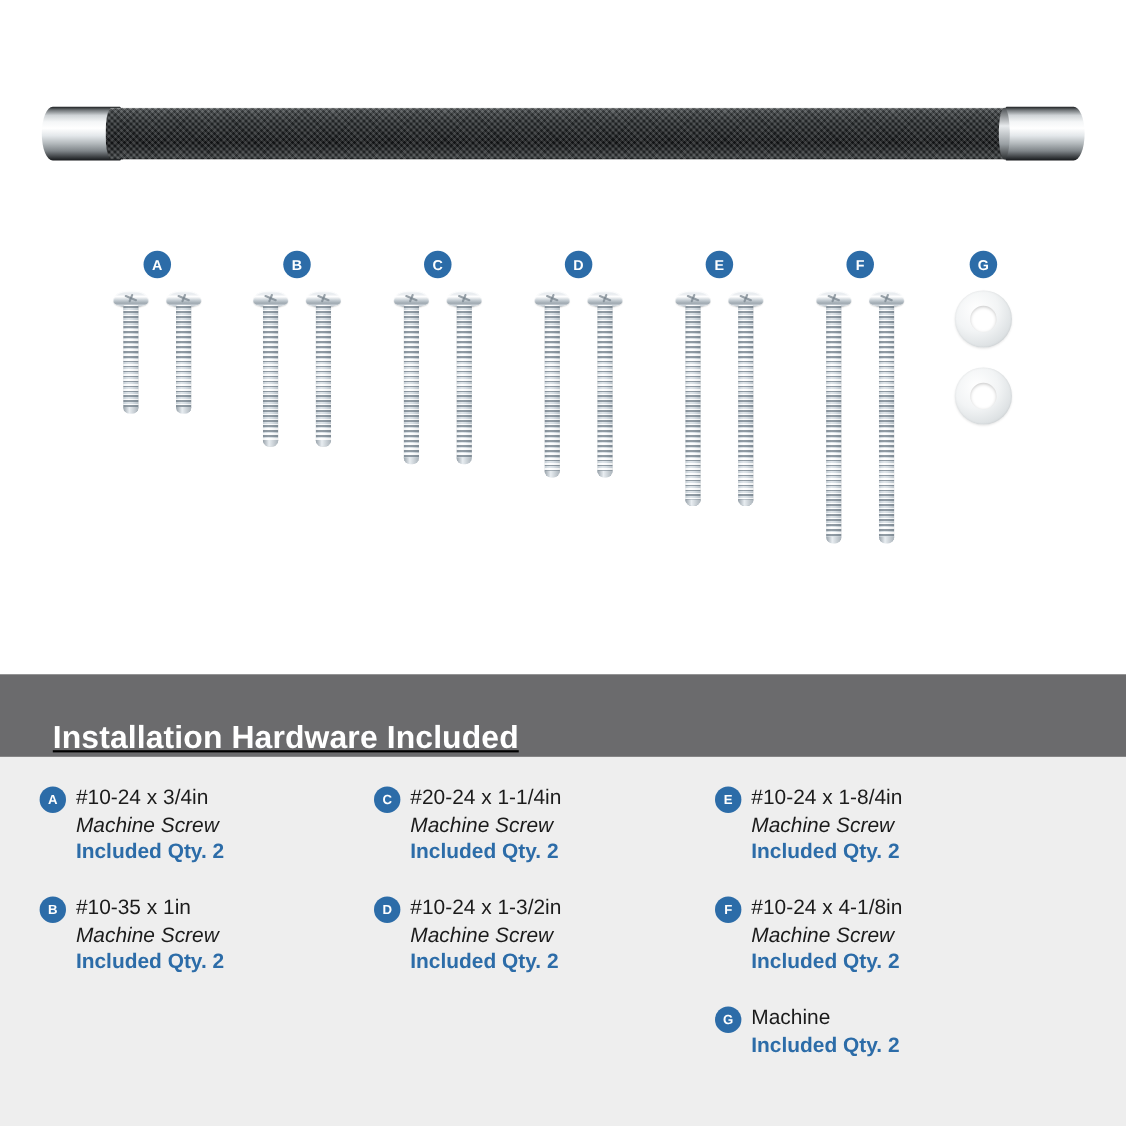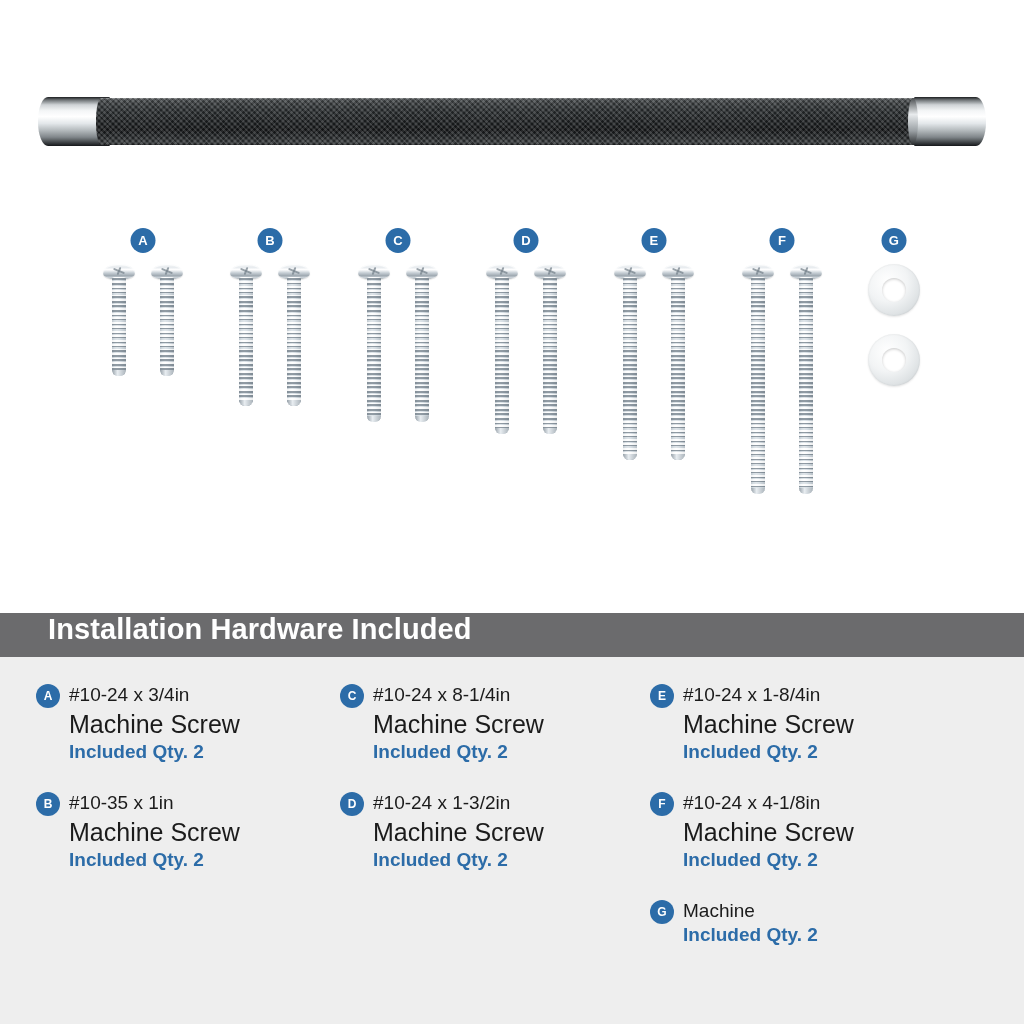--- a/index.html
+++ b/index.html
@@ -221,24 +221,25 @@
   
   #legend {
     position: absolute;
     left: 0;
     top: 613px;
     width: 1024px;
     height: 411px;
     background: #eeeeee;
   }
   #legend-header {
-    height: 44px;
+    height: 75px;
     background: #6b6b6d;
     display: flex;
-    align-items: flex-start;
+    align-items: flex-end;
+    text-decoration: underline;
   }
   #legend-title {
     color: #ffffff;
     font-size: 29px;
     font-weight: bold;
     padding-left: 48px;
     letter-spacing: .1px;
   }
   #legend-columns {
     display: flex;
@@ -270,23 +271,24 @@
     margin-top: 1px;
   }
   .legend-text { line-height: 1.30; }
   .legend-name {
     font-size: 19px;
     color: #1b1b1b;
     font-weight: normal;
     white-space: nowrap;
   }
   .legend-type {
-    font-size: 25px;
+    font-size: 19px;
     color: #1b1b1b;
     font-weight: normal;
+    font-style: italic;
   }
   .legend-qty {
     font-size: 19px;
     color: #2c6ca8;
     font-weight: bold;
   }
 </style>
 </head>
 <body>
 
@@ -418,21 +420,21 @@
             <div class="legend-name">#10-35 x 1in</div>
             <div class="legend-type">Machine Screw</div>
             <div class="legend-qty">Included Qty. 2</div>
           </div>
         </div>
       </div>
       <div class="legend-col c2">
         <div class="legend-item">
           <div class="legend-badge">C</div>
           <div class="legend-text">
-            <div class="legend-name">#10-24 x 8-1/4in</div>
+            <div class="legend-name">#20-24 x 1-1/4in</div>
             <div class="legend-type">Machine Screw</div>
             <div class="legend-qty">Included Qty. 2</div>
           </div>
         </div>
         <div class="legend-item">
           <div class="legend-badge">D</div>
           <div class="legend-text">
             <div class="legend-name">#10-24 x 1-3/2in</div>
             <div class="legend-type">Machine Screw</div>
             <div class="legend-qty">Included Qty. 2</div>

